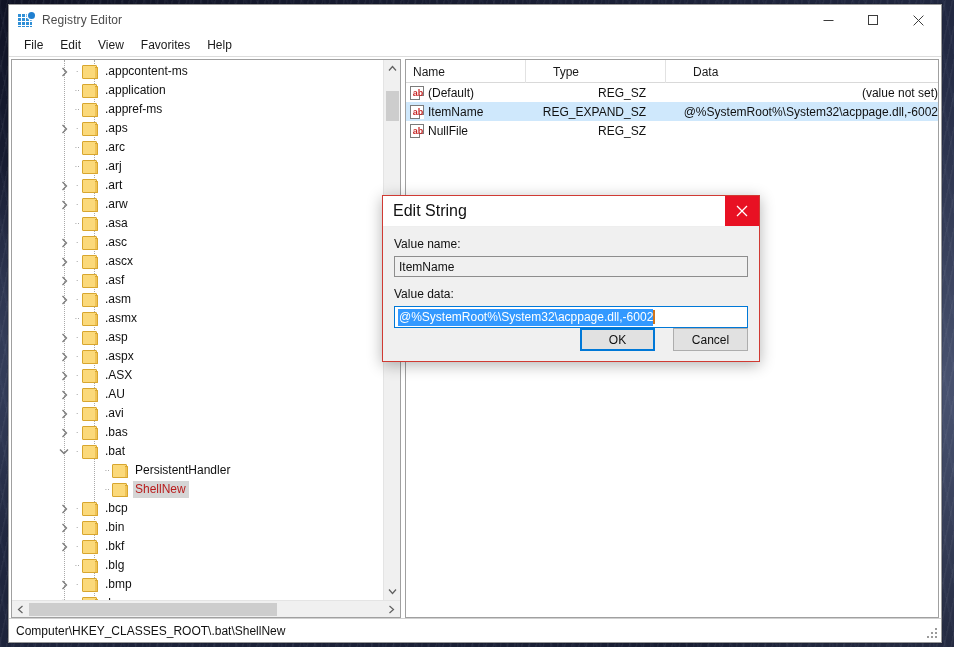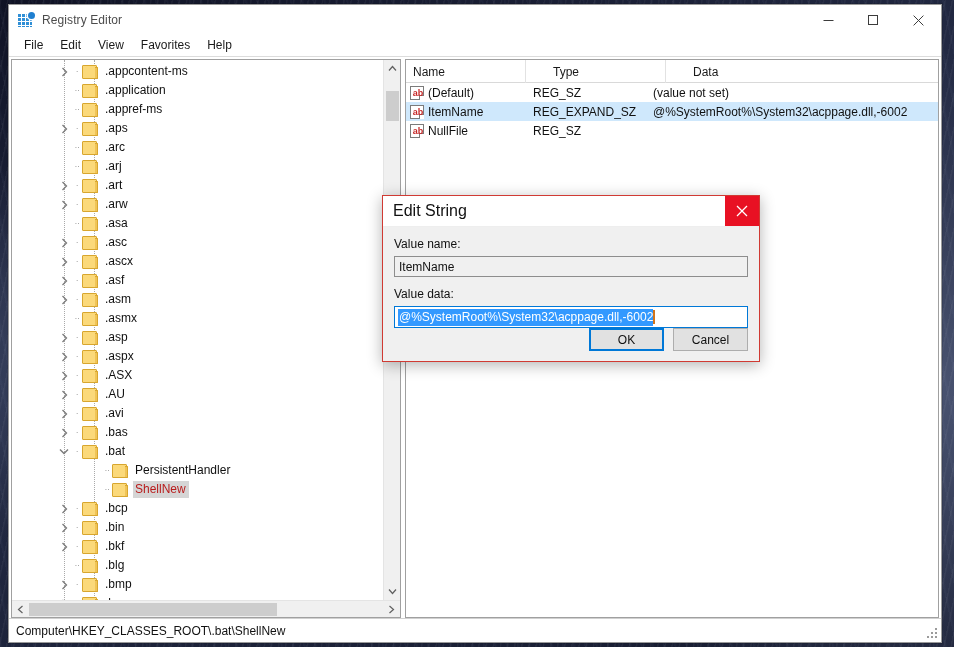--- a/index.html
+++ b/index.html
@@ -230,21 +230,21 @@
     border-right: 1px solid #e2e2e2;
     height: 23px;
   }
   .lh-name { width: 120px; }
   .lh-type { width: 120px; }
   .lh-data { flex: 1 1 auto; border-right: none; }
   .lrows { flex: 1 1 auto; position: relative; }
   .lrow {
     height: 19px;
     display: flex; align-items: center;
-    font-size: 12px; color: #111;
+    font-size: 12px; color: #111; text-align: right;
   }
   .lrow.selected { background: #cfe8fc; }
   .lcell { padding-left: 7px; overflow: hidden; white-space: nowrap; }
   .lc-name { width: 120px; display: flex; align-items: center; padding-left: 4px; }
   .lc-type { width: 120px; }
   .lc-data { flex: 1 1 auto; }
   .abicon {
     width: 14px; height: 14px; flex: 0 0 auto;
     margin-right: 4px; position: relative;
     background: #fff;
@@ -342,21 +342,21 @@
     line-height: 15px;
   }
   .caret {
     display: inline-block;
     width: 2px; height: 14px;
     background: #d2741a;
     vertical-align: -3px;
   }
   .dlg-buttons {
     position: absolute; right: 11px; bottom: 10px;
-    display: flex; gap: 9px; padding-left: 10px;
+    display: flex; gap: 18px; padding-left: 10px;
   }
   .dbtn {
     width: 75px; height: 23px;
     font-size: 12px; color: #111;
     display: flex; align-items: center; justify-content: center;
     background: #e1e1e1;
     border: 1px solid #adadad;
   }
   .dbtn.default { border: 2px solid #0078d7; background: #e1e1e1; }
 </style>

